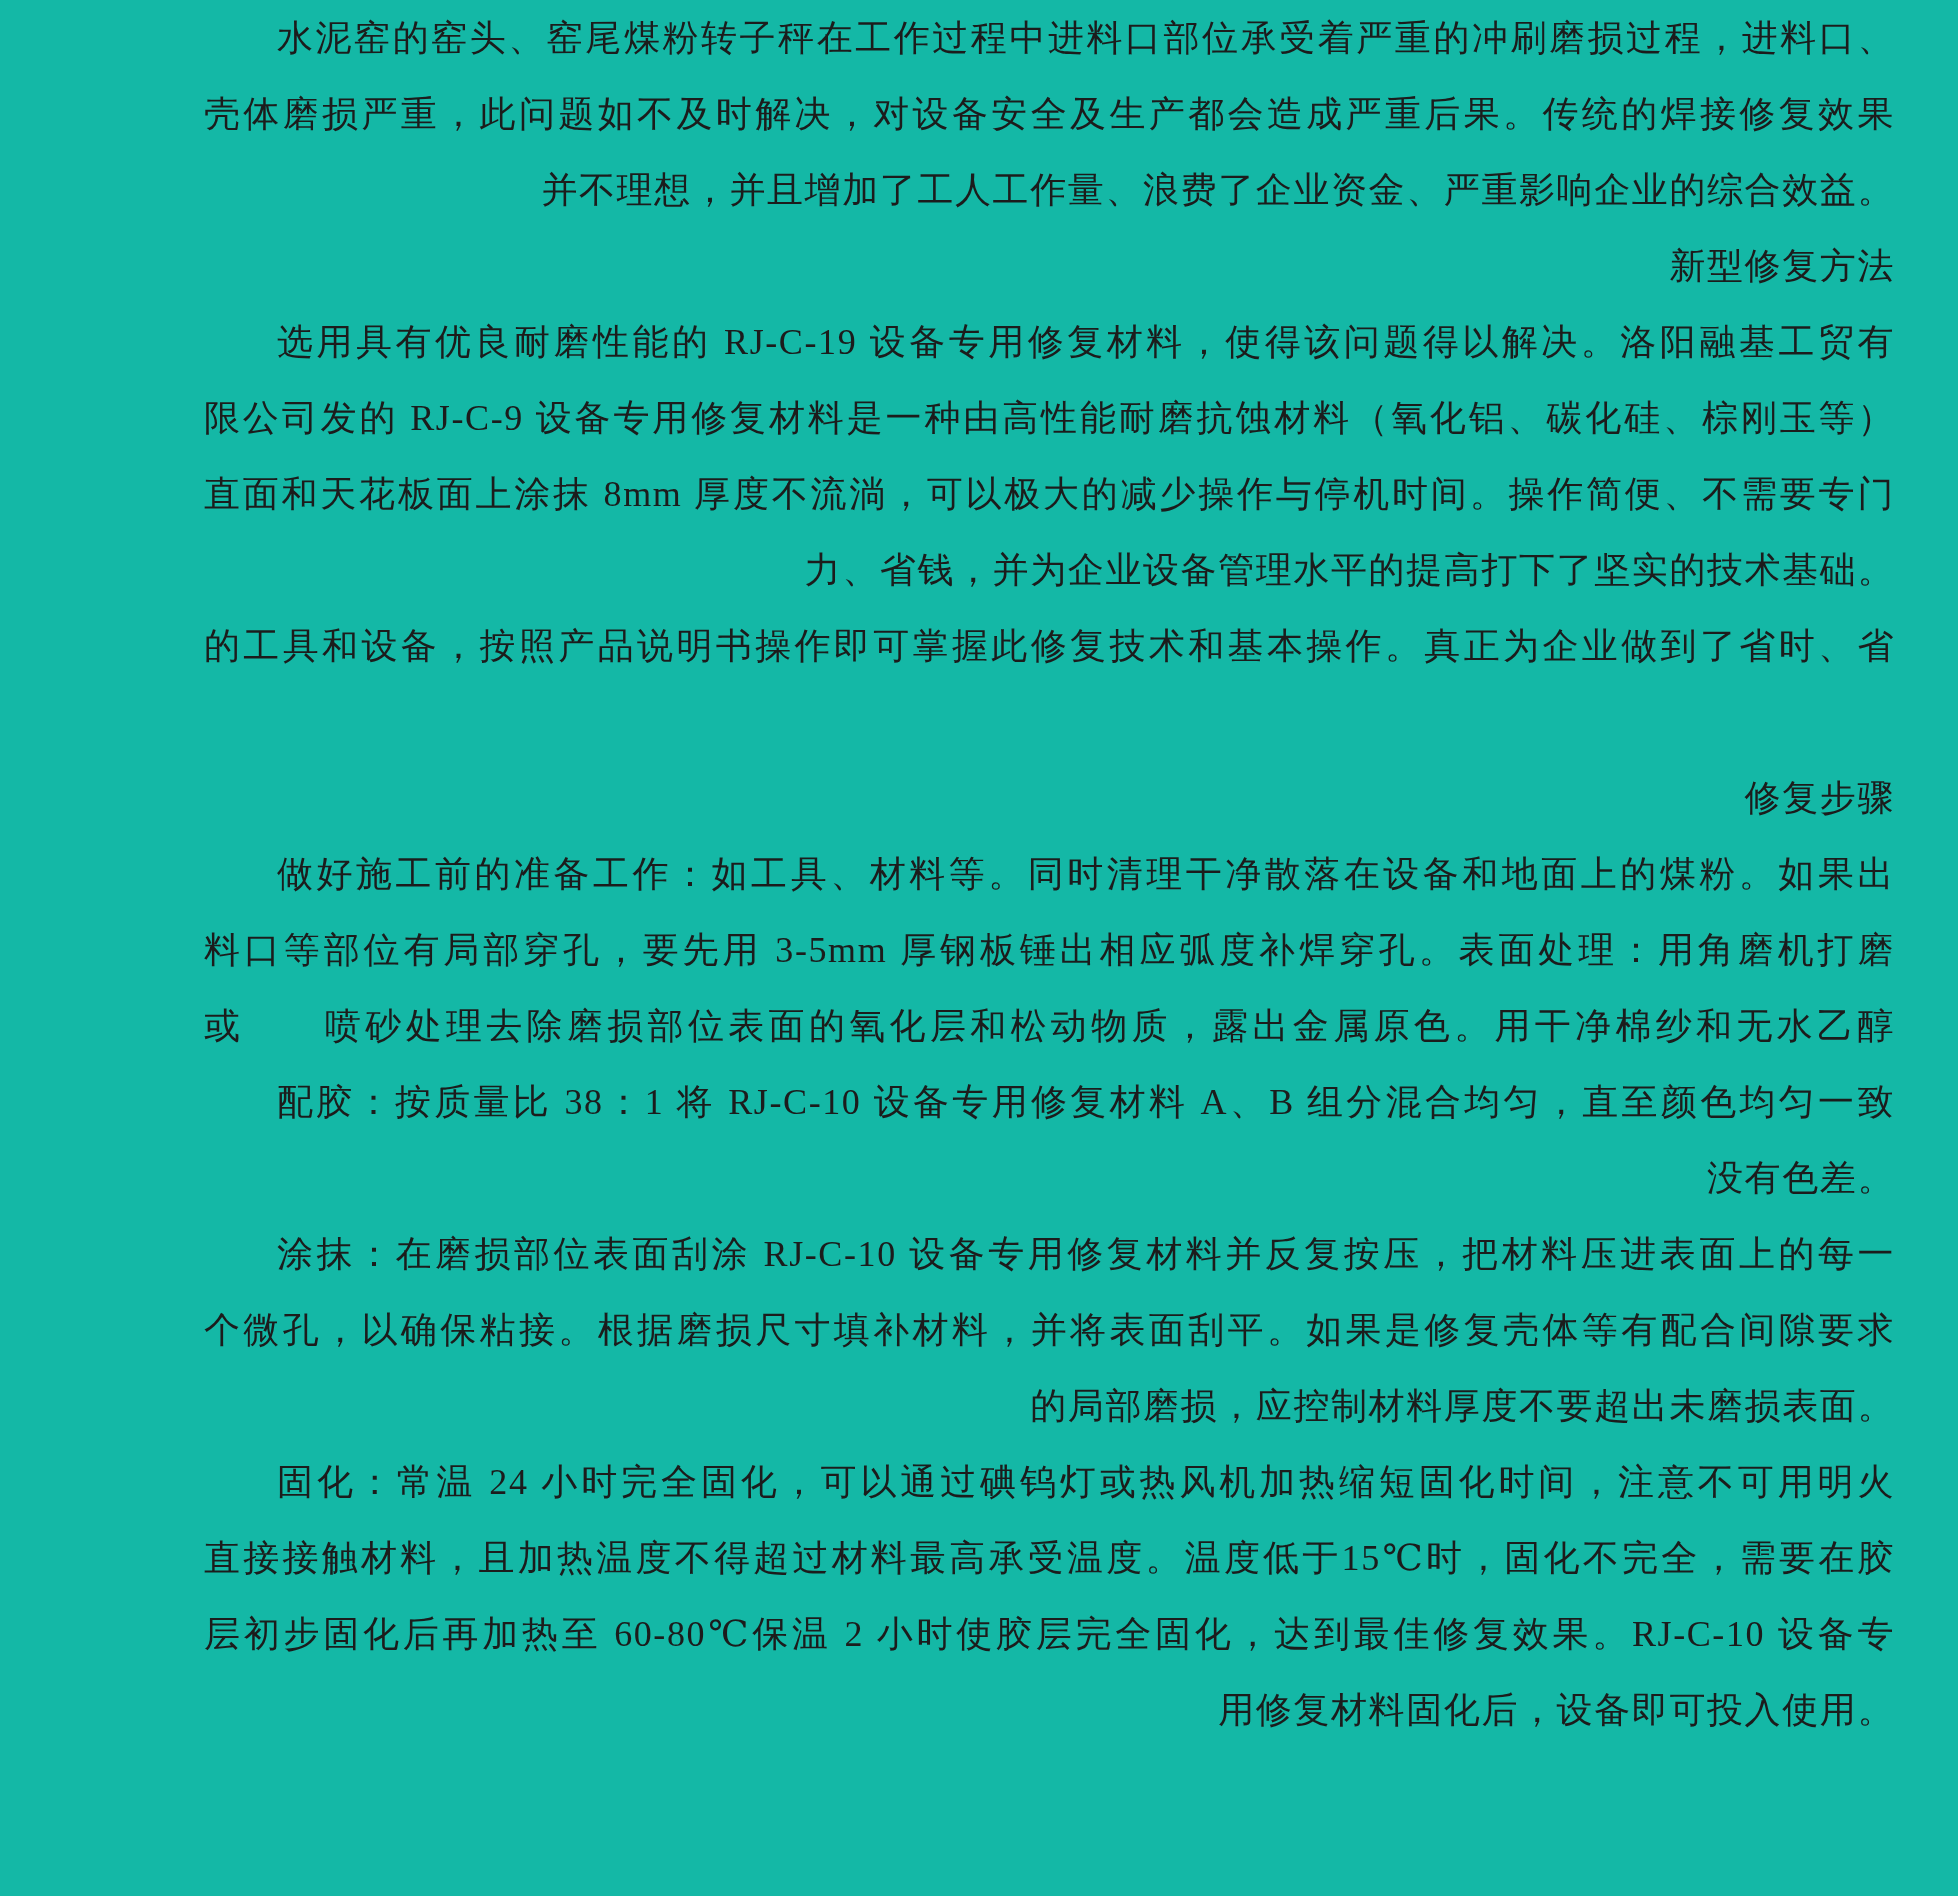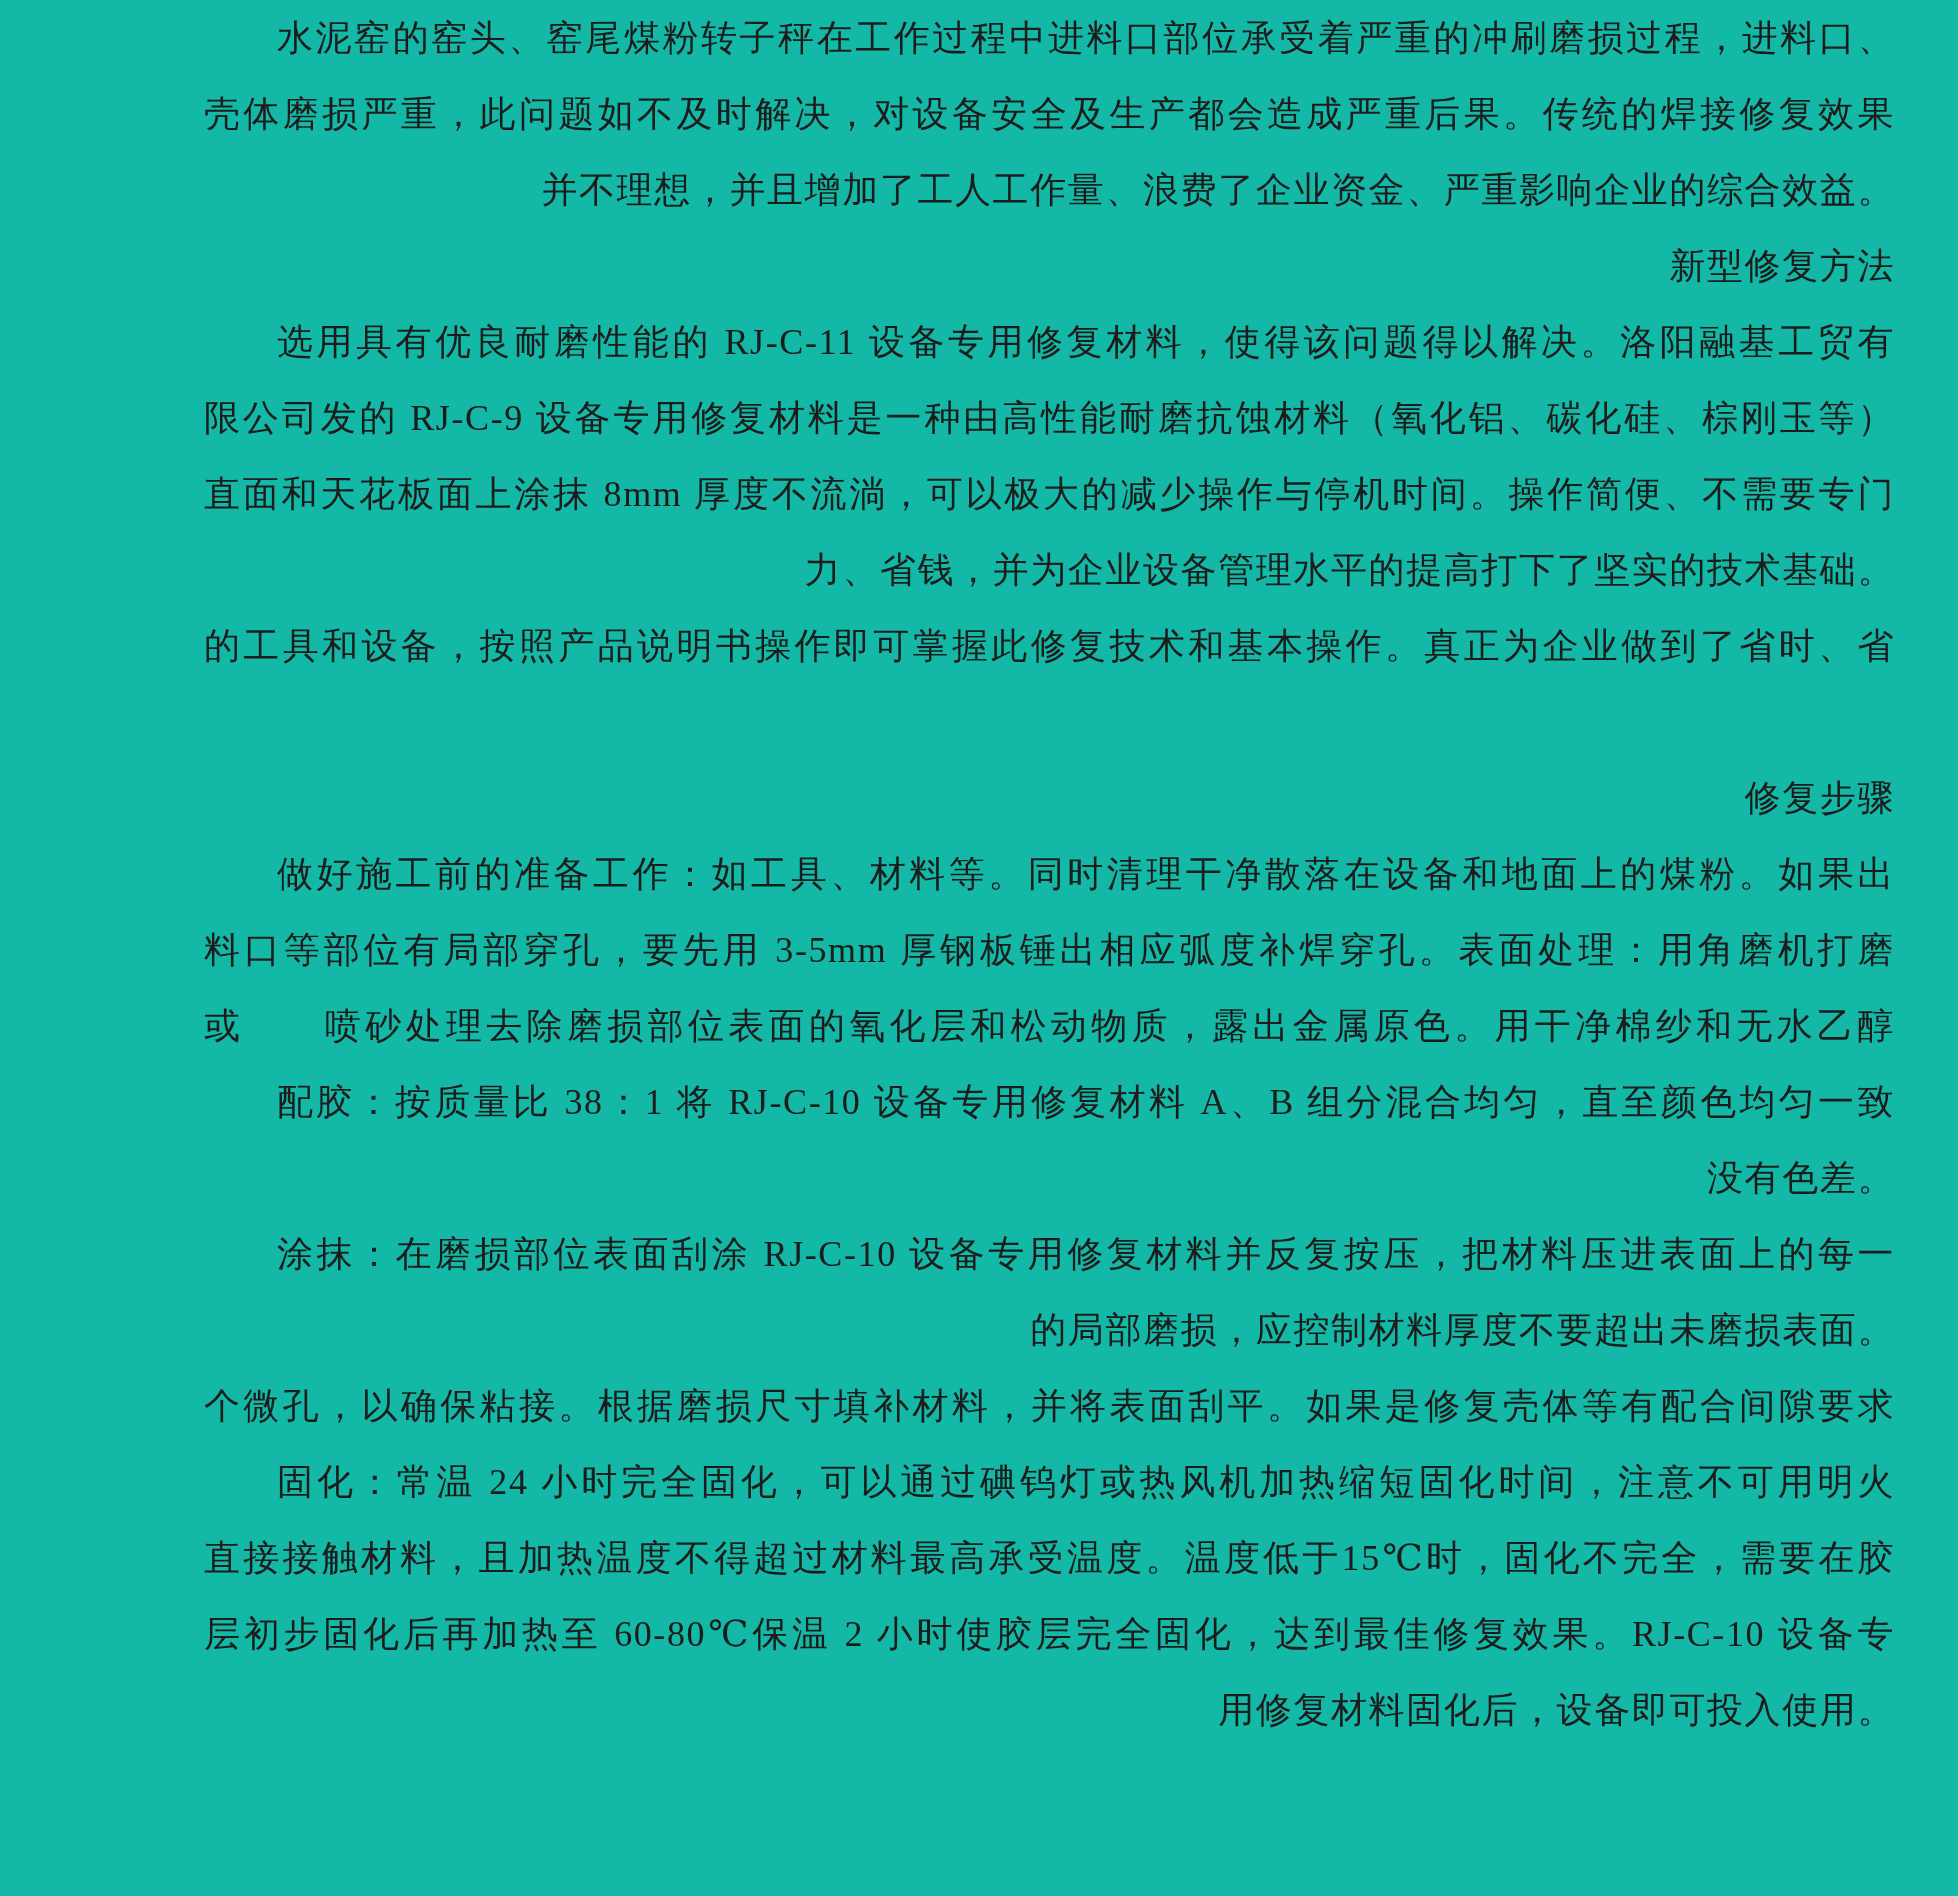--- a/index.html
+++ b/index.html
@@ -49,34 +49,34 @@
 </style>
 </head>
 <body>
 
 <div class="page">
   <div class="text-block">
       <div class="line fill indent">水泥窑的窑头、窑尾煤粉转子秤在工作过程中进料口部位承受着严重的冲刷磨损过程，进料口、</div>
       <div class="line fill">壳体磨损严重，此问题如不及时解决，对设备安全及生产都会造成严重后果。传统的焊接修复效果</div>
       <div class="line">并不理想，并且增加了工人工作量、浪费了企业资金、严重影响企业的综合效益。</div>
       <div class="line indent">新型修复方法</div>
-      <div class="line fill indent">选用具有优良耐磨性能的 RJ-C-11 设备专用修复材料，使得该问题得以解决。洛阳融基工贸有</div>
+      <div class="line fill indent">选用具有优良耐磨性能的 RJ-C-19 设备专用修复材料，使得该问题得以解决。洛阳融基工贸有</div>
       <div class="line fill">限公司发的 RJ-C-9 设备专用修复材料是一种由高性能耐磨抗蚀材料（氧化铝、碳化硅、棕刚玉等）</div>
       <div class="line fill">直面和天花板面上涂抹 8mm 厚度不流淌，可以极大的减少操作与停机时间。操作简便、不需要专门</div>
       <div class="line">力、省钱，并为企业设备管理水平的提高打下了坚实的技术基础。</div>
       <div class="line fill">的工具和设备，按照产品说明书操作即可掌握此修复技术和基本操作。真正为企业做到了省时、省</div>
       <div class="line blank"></div>
       <div class="line indent">修复步骤</div>
       <div class="line fill indent">做好施工前的准备工作：如工具、材料等。同时清理干净散落在设备和地面上的煤粉。如果出</div>
       <div class="line fill">料口等部位有局部穿孔，要先用 3-5mm 厚钢板锤出相应弧度补焊穿孔。表面处理：用角磨机打磨</div>
       <div class="line fill">或　　喷砂处理去除磨损部位表面的氧化层和松动物质，露出金属原色。用干净棉纱和无水乙醇</div>
       <div class="line fill indent">配胶：按质量比 38：1 将 RJ-C-10 设备专用修复材料 A、B 组分混合均匀，直至颜色均匀一致</div>
       <div class="line">没有色差。</div>
       <div class="line fill indent">涂抹：在磨损部位表面刮涂 RJ-C-10 设备专用修复材料并反复按压，把材料压进表面上的每一</div>
+      <div class="line fill">个微孔，以确保粘接。根据磨损尺寸填补材料，并将表面刮平。如果是修复壳体等有配合间隙要求</div>
       <div class="line">的局部磨损，应控制材料厚度不要超出未磨损表面。</div>
-      <div class="line fill">个微孔，以确保粘接。根据磨损尺寸填补材料，并将表面刮平。如果是修复壳体等有配合间隙要求</div>
       <div class="line fill indent">固化：常温 24 小时完全固化，可以通过碘钨灯或热风机加热缩短固化时间，注意不可用明火</div>
       <div class="line fill">直接接触材料，且加热温度不得超过材料最高承受温度。温度低于15℃时，固化不完全，需要在胶</div>
       <div class="line fill">层初步固化后再加热至 60-80℃保温 2 小时使胶层完全固化，达到最佳修复效果。RJ-C-10 设备专</div>
       <div class="line">用修复材料固化后，设备即可投入使用。</div>
     </div>
 </div>
 
 
 </body></html>

